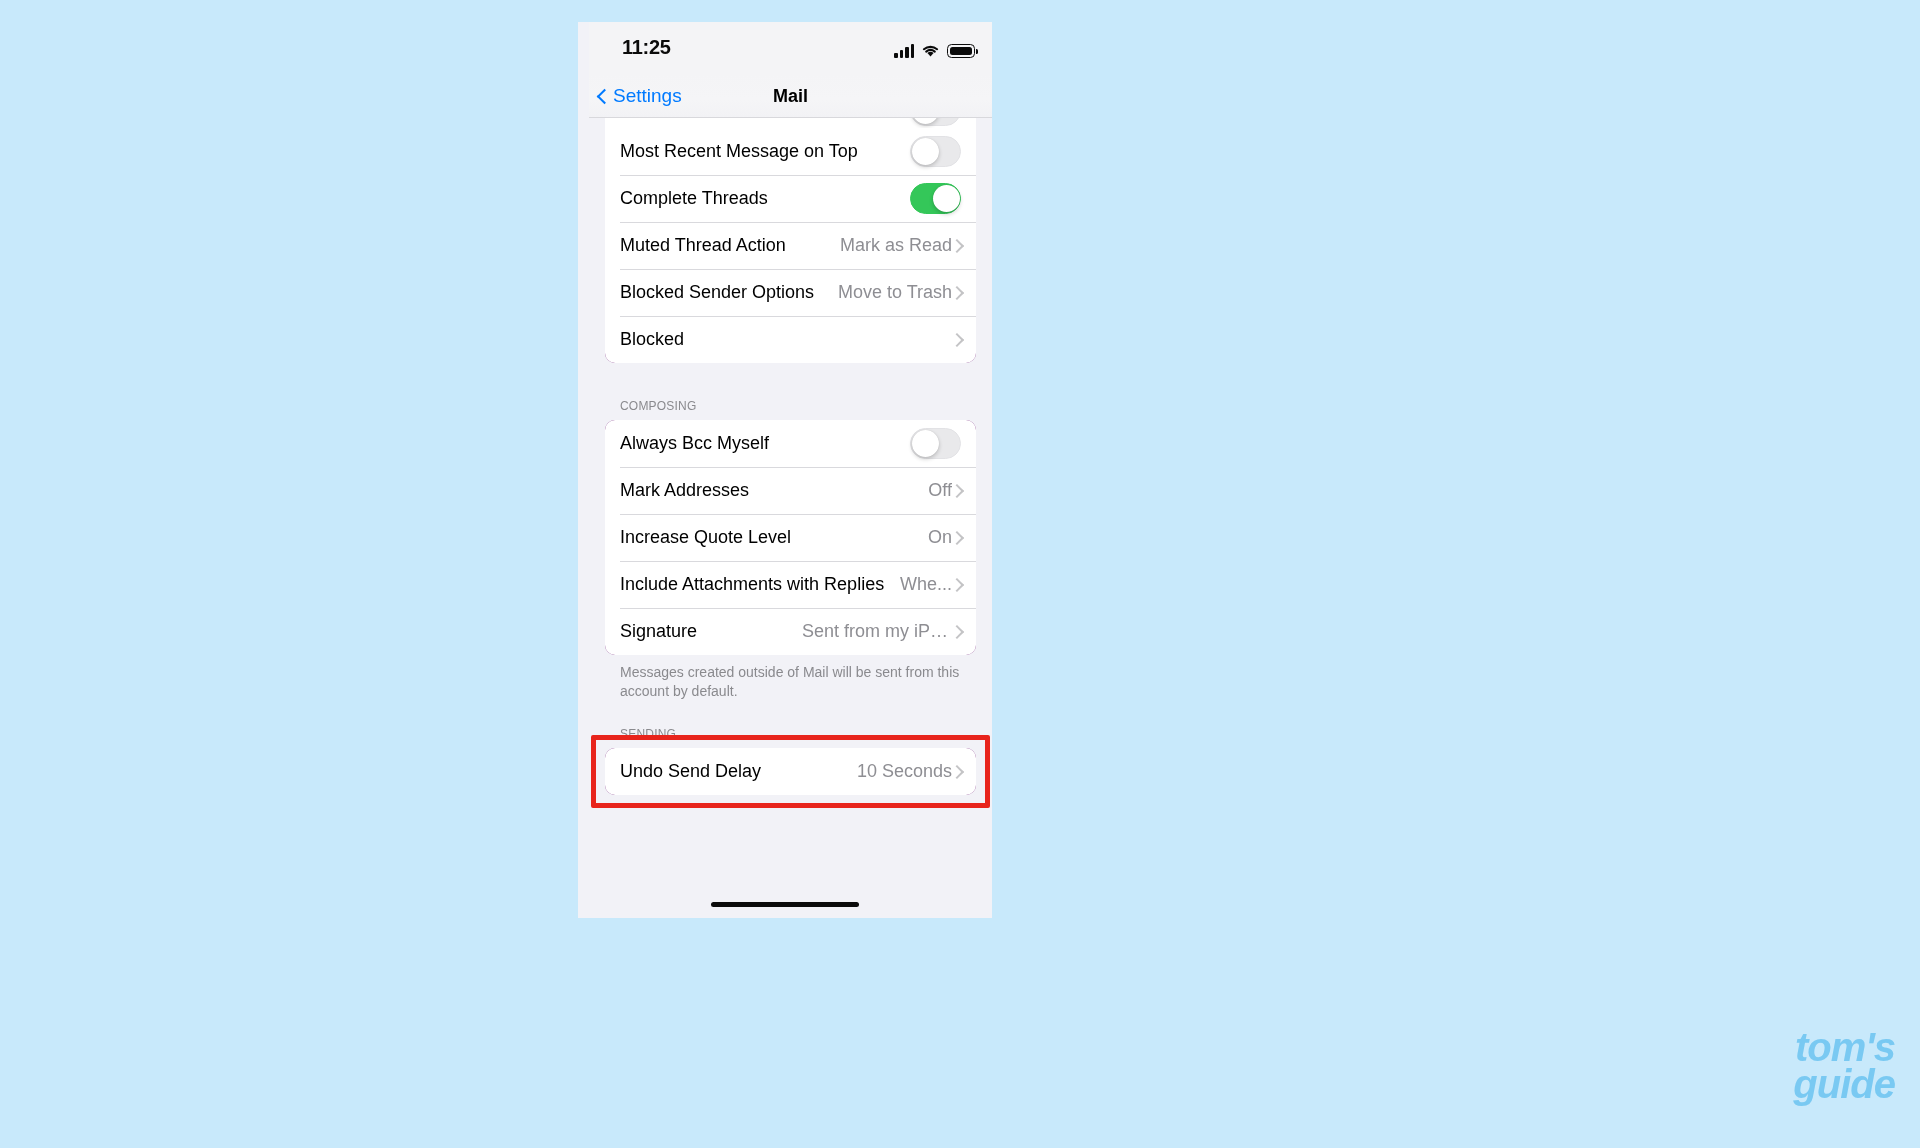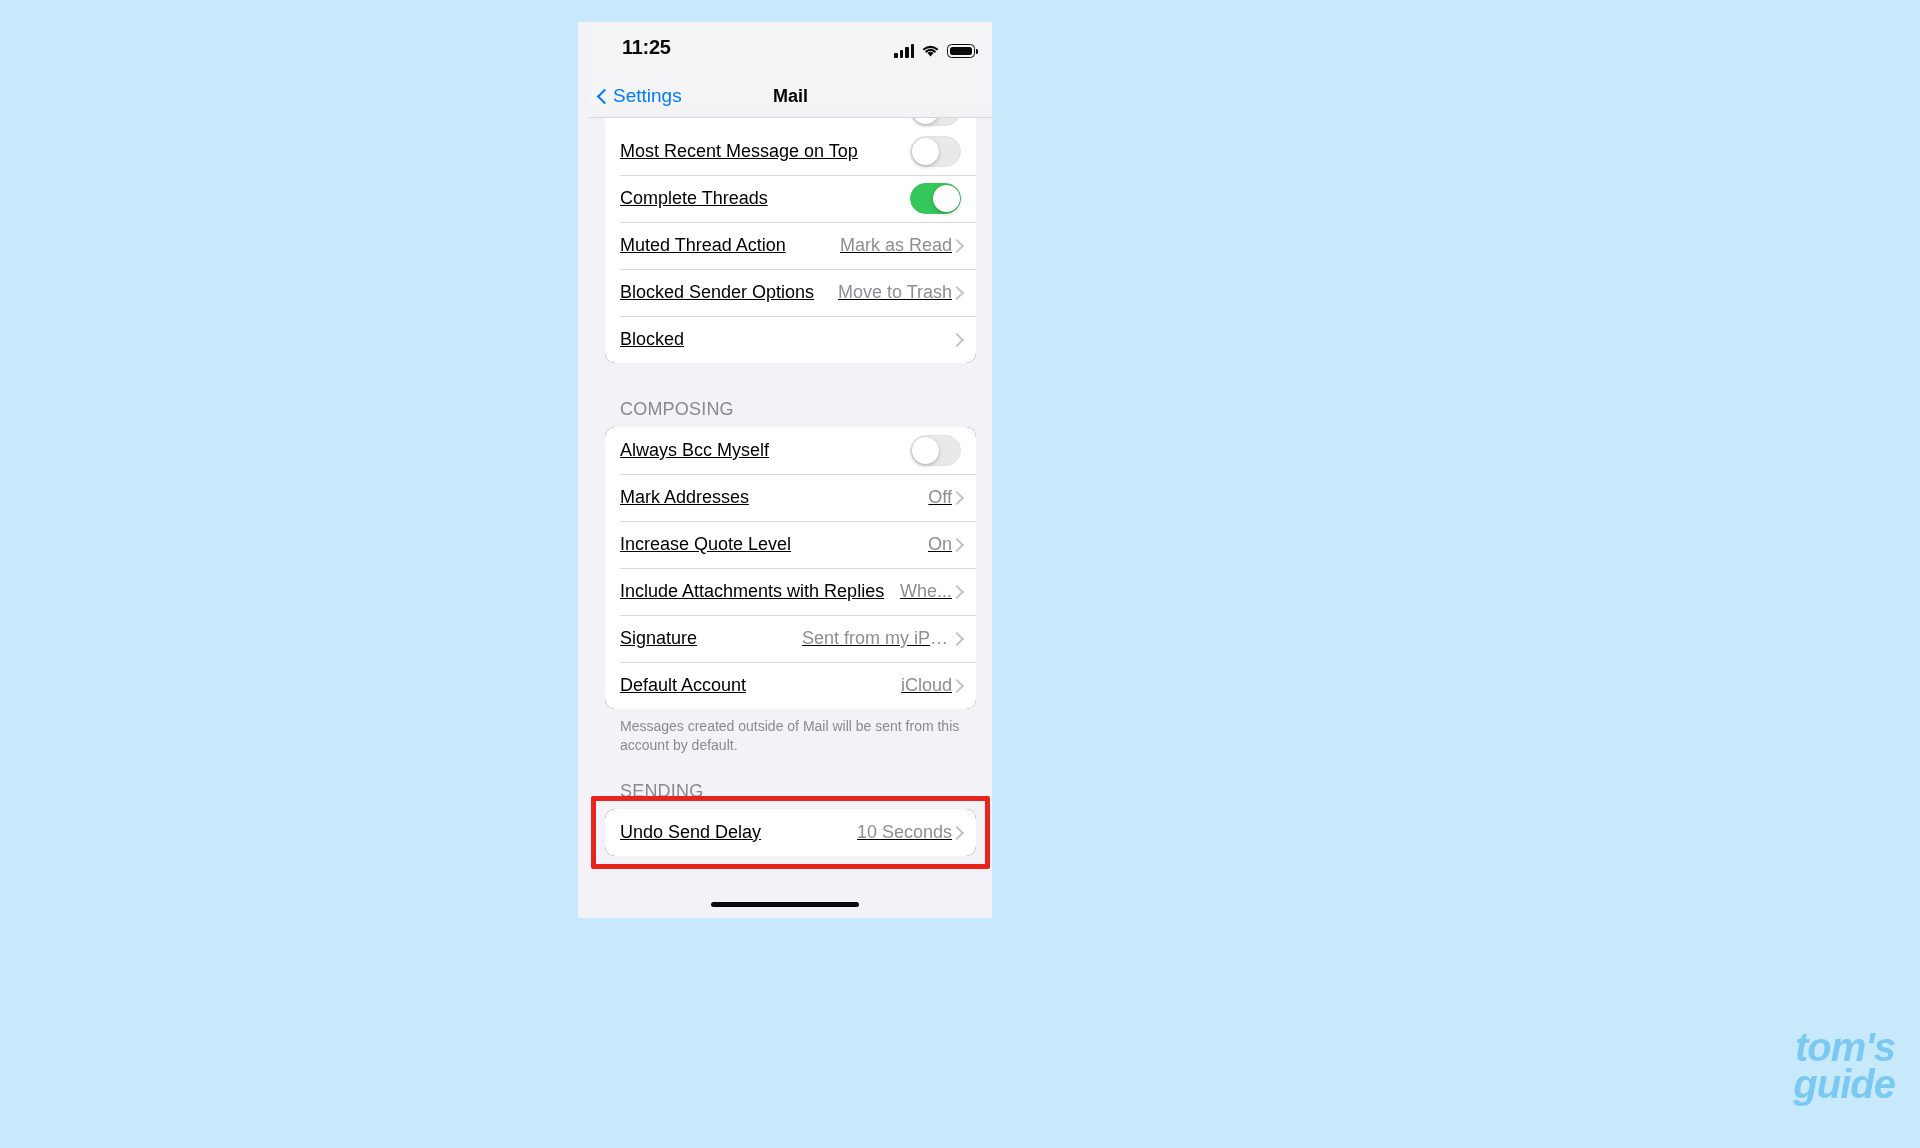--- a/index.html
+++ b/index.html
@@ -108,21 +108,20 @@
     height: 800px;
     background: #f2f2f7;
     overflow: hidden;
   }
 
   .group {
     background: #701a75;
     margin: 0 16px;
     border-radius: 10px;
     overflow: hidden;
-    text-decoration: underline;
   }
   .group.flush-top { border-radius: 0 0 10px 10px; margin-top: 0; }
 
   .row {
     position: relative;
     display: flex;
     align-items: center;
     height: 47px;
     padding: 0 15px;
     background: #fff;
@@ -184,21 +183,21 @@
     top: 1px; left: 1px;
     width: 27px; height: 27px;
     border-radius: 50%;
     background: #fff;
     box-shadow: 0 2px 4px rgba(0,0,0,.2), 0 0 1px rgba(0,0,0,.15);
   }
   .toggle.on .knob { left: 22px; }
 
   
   .sec-header {
-    font-size: 18px;
+    font-size: 12px;
     color: #8a8a8e;
     letter-spacing: 0.2px;
     padding: 0 31px 7px 31px;
   }
   .sec-footer {
     font-size: 14px;
     color: #8a8a8e;
     line-height: 1.35;
     padding: 8px 31px 0 31px;
   }
@@ -386,27 +385,20 @@
       </div>
 
       <div class="row">
         <span class="row-label">Signature</span>
         <span class="row-right">
           <span class="row-value">Sent from my iPhone</span>
           <span class="chev"></span>
         </span>
       </div>
 
-      <div class="row">
-        <span class="row-label">Default Account</span>
-        <span class="row-right">
-          <span class="row-value">iCloud</span>
-          <span class="chev"></span>
-        </span>
-      </div>
 
     </div>
 
     <div class="sec-footer">Messages created outside of Mail will be sent from this account by default.</div>
 
     <div class="gap-md"></div>
 
     <div class="sec-header">SENDING</div>
 
     <div class="highlight-wrap">

